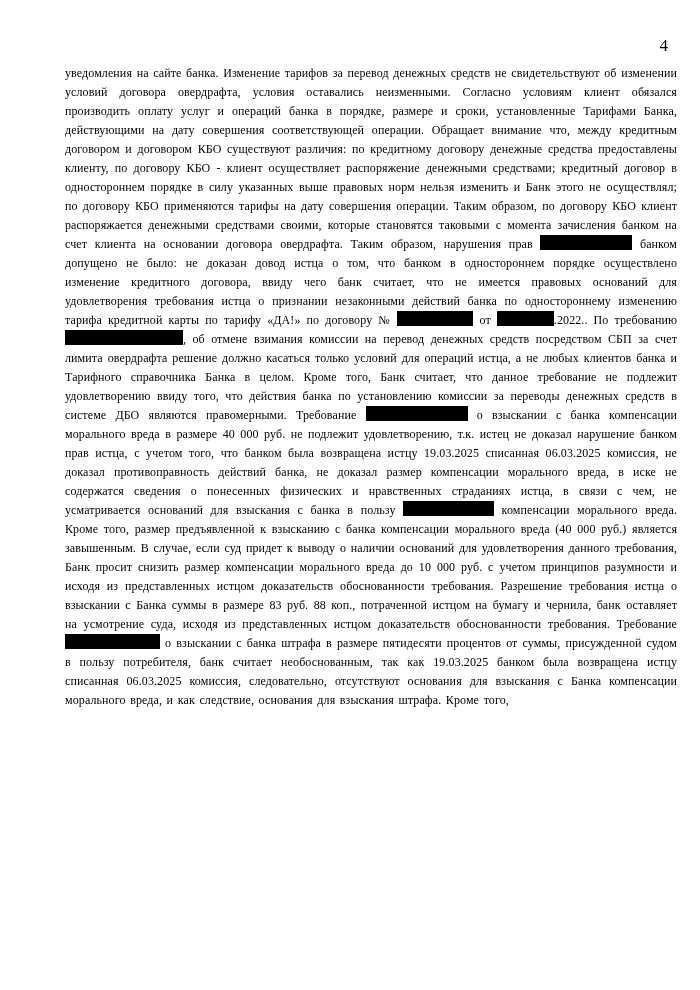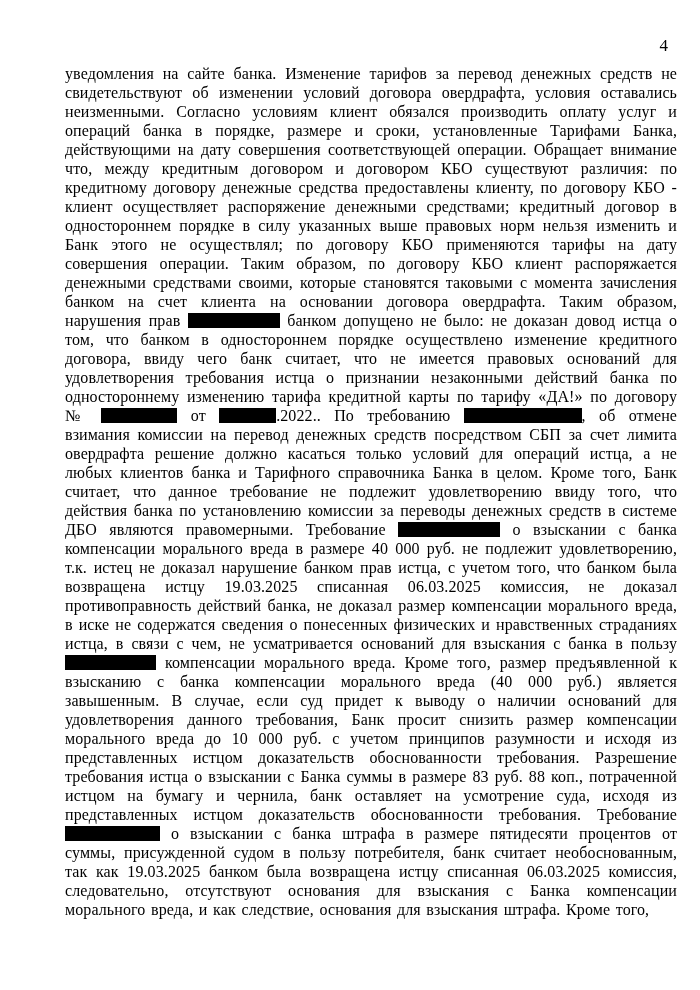--- a/index.html
+++ b/index.html
@@ -23,21 +23,21 @@
     width: 603px;
     text-align: right;
     font-size: 17px;
     line-height: 19px;
   }
   .body-text {
     position: absolute;
     top: 64px;
     left: 65px;
     width: 612px;
-    font-size: 16px;
+    font-size: 12px;
     line-height: 19px;
     text-align: justify;
     letter-spacing: 0.1px;
     word-spacing: 1.5px;
   }
   .redaction {
     display: inline-block;
     height: 15px;
     background: #000000;
     vertical-align: -2px;

